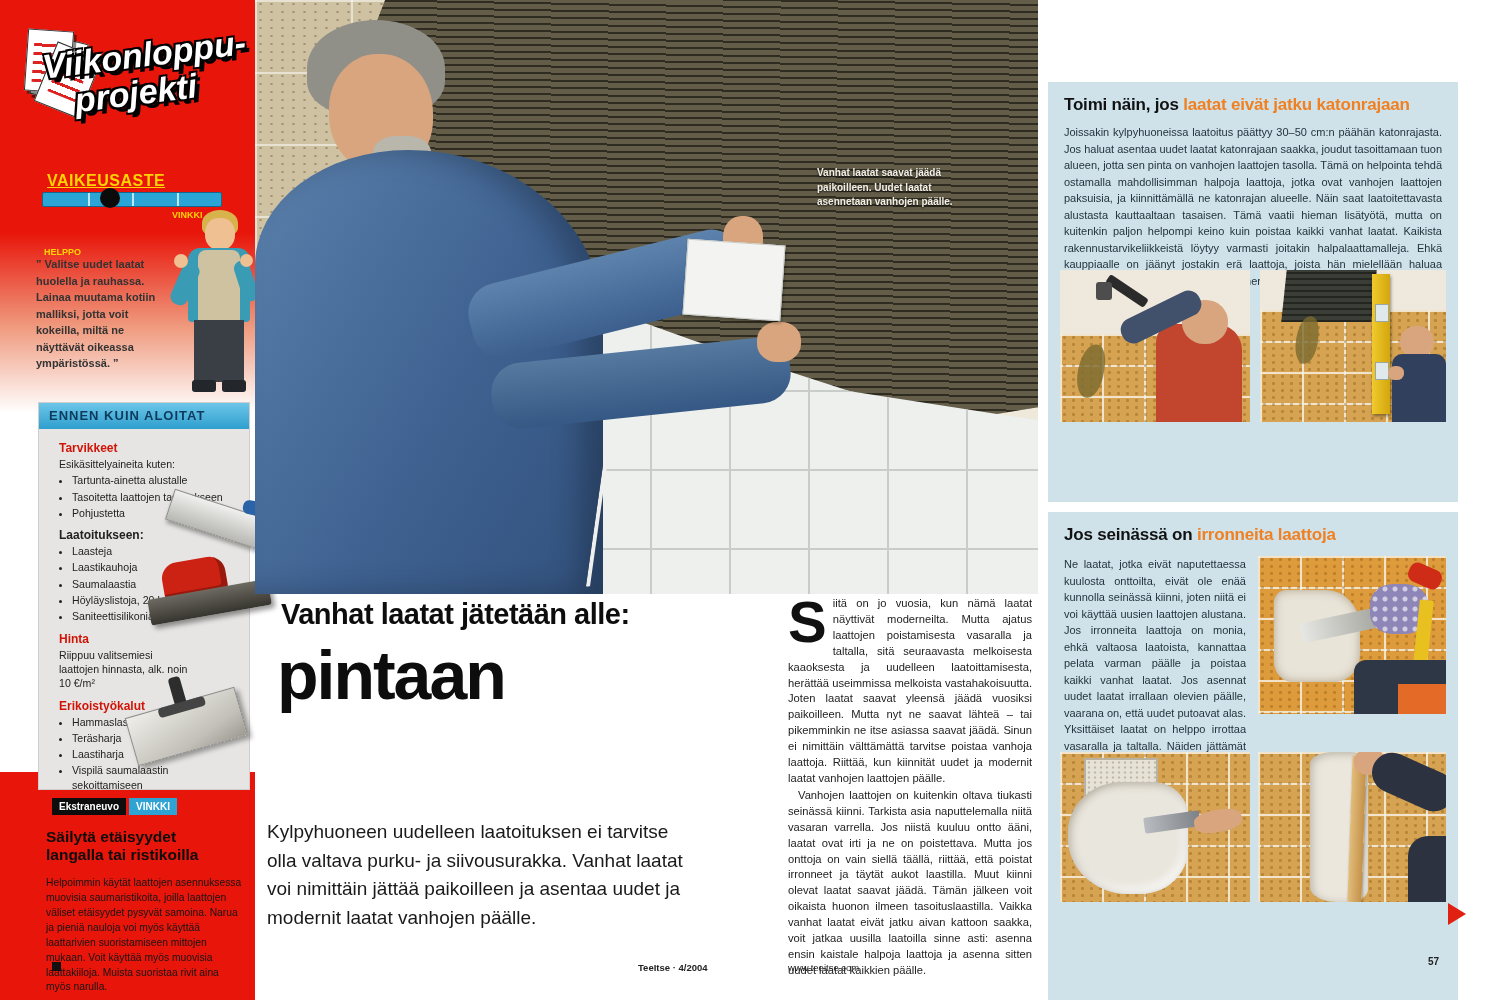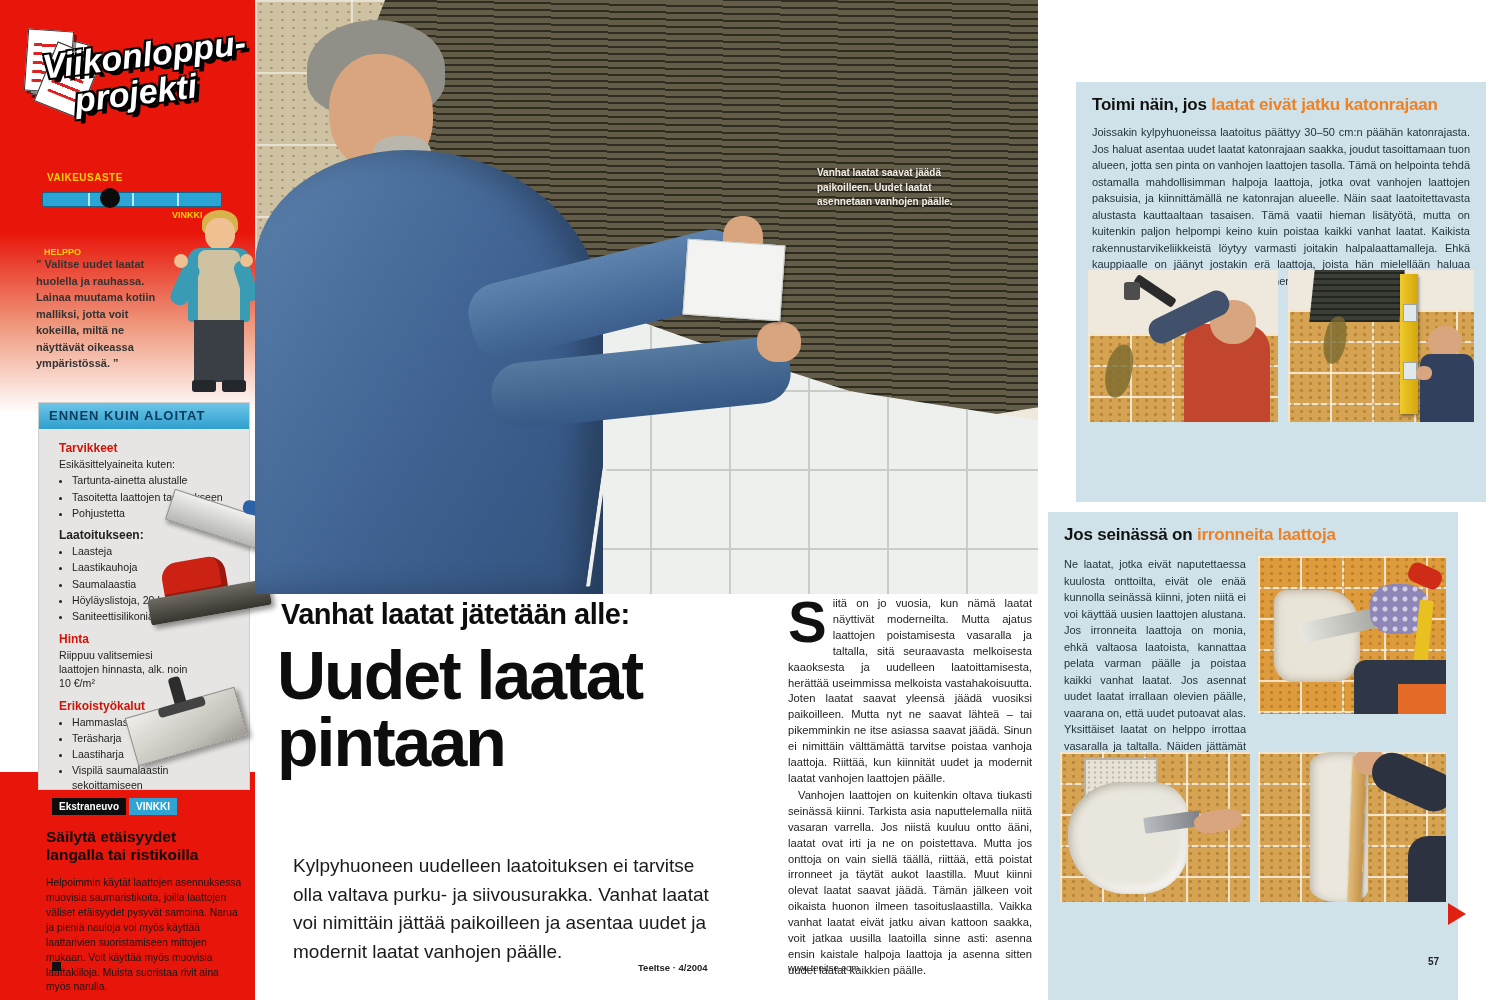--- a/index.html
+++ b/index.html
@@ -8,21 +8,21 @@
   .abs{position:absolute;}
 
   
   .side-top{left:0;top:0;width:255px;height:430px;
     background:linear-gradient(180deg,#e8150a 0%,#e8150a 54%,#ef9a7e 76%,#ffffff 96%);}
   .side-bottom{left:0;top:772px;width:255px;height:228px;background:#e8150a;}
   .logo{left:44px;top:36px;width:210px;transform:rotate(-7deg);
     font-style:italic;font-weight:bold;font-size:34px;line-height:1.08;color:#fff;
     text-shadow:2px 2px 0 #000,-2px 2px 0 #000,2px -2px 0 #000,-2px -2px 0 #000,4px 5px 0 #000;}
   .logo .l2{padding-left:28px;display:block;}
-  .diff-label{font-size:10px;font-weight:bold;color:#ffd400;letter-spacing:.5px;}
+  .diff-label{font-size:16px;font-weight:bold;color:#ffd400;letter-spacing:.5px;text-decoration:underline;}
   .slider-track{background:#2ba5d6;border:1px solid #16658a;border-radius:2px;}
   .slider-tick{position:absolute;top:0;width:2px;height:100%;background:#bfe6f4;}
   .slider-knob{position:absolute;width:20px;height:20px;border-radius:50%;background:#0b0b0b;top:-5px;}
   .slider-end{font-size:9px;font-weight:bold;color:#ffd400;}
   .quote{font-size:11px;font-weight:bold;line-height:1.5;color:#333;}
 
   
   .chkbox{left:38px;top:402px;width:212px;height:388px;background:#e6e5e3;border:1px solid #cfcecc;box-sizing:border-box;}
   .chkhead{height:26px;background:linear-gradient(180deg,#6cc6e8,#2f9fce);color:#0e3a5c;
     font-weight:bold;font-size:13px;letter-spacing:1px;line-height:26px;padding-left:10px;}
@@ -192,31 +192,30 @@
       <div class="abs" style="left:502px;top:302px;width:44px;height:40px;background:#d9a57e;border-radius:45%;"></div>
       <div class="abs" style="left:430px;top:222px;width:96px;height:74px;background:#f3f4f2;border:1px solid #c7cac6;transform:rotate(4deg);box-shadow:1px 2px 3px rgba(0,0,0,.3);"></div>
       <div class="abs" style="left:342px;top:408px;width:6px;height:160px;border-left:4px solid #efefed;border-radius:0 0 40px 0;transform:rotate(8deg);"></div>
     </div>
 
     <div class="abs photo-caption" style="left:562px;top:166px;width:168px;">Vanhat laatat saavat jäädä paikoilleen. Uudet laatat asennetaan vanhojen päälle.</div>
   </div>
 
   <div class="abs kicker" style="left:281px;top:598px;">Vanhat laatat jätetään alle:</div>
   <div class="abs headline" style="left:277px;top:642px;">
-    <span style="display:block;">Uudet laatat</span>
     <span style="display:block;">pintaan</span>
   </div>
-  <div class="abs intro" style="left:293px;top:818px;width:430px;margin-top:34px;">Kylpyhuoneen uudelleen laatoituksen ei tarvitse olla valtava purku- ja siivousurakka. Vanhat laatat voi nimittäin jättää paikoilleen ja asentaa uudet ja modernit laatat vanhojen päälle.</div>
+  <div class="abs intro" style="left:267px;top:818px;width:430px;">Kylpyhuoneen uudelleen laatoituksen ei tarvitse olla valtava purku- ja siivousurakka. Vanhat laatat voi nimittäin jättää paikoilleen ja asentaa uudet ja modernit laatat vanhojen päälle.</div>
 
   <div class="abs bodycol" style="left:788px;top:596px;width:244px;height:370px;">
     <p><span class="dropcap">S</span><span>iitä on jo vuosia, kun nämä laatat näyttivät moderneilta. Mutta ajatus laattojen poistamisesta vasaralla ja taltalla, sitä seuraavasta melkoisesta kaaoksesta ja uudelleen laatoittamisesta, herättää useimmissa melkoista vastahakoisuutta. Joten laatat saavat yleensä jäädä vuosiksi paikoilleen. Mutta nyt ne saavat lähteä – tai pikemminkin ne itse asiassa saavat jäädä. Sinun ei nimittäin välttämättä tarvitse poistaa vanhoja laattoja. Riittää, kun kiinnität uudet ja modernit laatat vanhojen laattojen päälle.</span></p>
     <p>Vanhojen laattojen on kuitenkin oltava tiukasti seinässä kiinni. Tarkista asia naputtelemalla niitä vasaran varrella. Jos niistä kuuluu ontto ääni, laatat ovat irti ja ne on poistettava. Mutta jos onttoja on vain siellä täällä, riittää, että poistat irronneet ja täytät aukot laastilla. Muut kiinni olevat laatat saavat jäädä. Tämän jälkeen voit oikaista huonon ilmeen tasoituslaastilla. Vaikka vanhat laatat eivät jatku aivan kattoon saakka, voit jatkaa uusilla laatoilla sinne asti: asenna ensin kaistale halpoja laattoja ja asenna sitten uudet laatat kaikkien päälle.</p>
   </div>
 
-  <div class="abs bluebox" style="left:1076px;top:82px;width:410px;height:420px;">
+  <div class="abs bluebox" style="left:1048px;top:82px;width:410px;height:420px;">
     <div class="abs bb-title" style="left:16px;top:13px;width:380px;">
       <span class="t-black">Toimi näin, jos </span><span class="t-orange">laatat eivät jatku katonrajaan</span>
     </div>
     <div class="abs bb-body" style="left:16px;top:42px;width:378px;">Joissakin kylpyhuoneissa laatoitus päättyy 30–50 cm:n päähän katonrajasta. Jos haluat asentaa uudet laatat katonrajaan saakka, joudut tasoittamaan tuon alueen, jotta sen pinta on vanhojen laattojen tasolla. Tämä on helpointa tehdä ostamalla mahdollisimman halpoja laattoja, jotka ovat vanhojen laattojen paksuisia, ja kiinnittämällä ne katonrajan alueelle. Näin saat laatoitettavasta alustasta kauttaaltaan tasaisen. Tämä vaatii hieman lisätyötä, mutta on kuitenkin paljon helpompi keino kuin poistaa kaikki vanhat laatat. Kaikista rakennustarvikeliikkeistä löytyy varmasti joitakin halpalaattamalleja. Ehkä kauppiaalle on jäänyt jostakin erä laattoja, joista hän mielellään haluaa päästä eroon ja saada niistä vielä pienen mutta kulut kattavan korvauksen.</div>
 
     <div class="abs" style="left:12px;top:188px;width:190px;height:220px;">
       <div class="ph" style="left:0;top:0;width:190px;height:152px;">
         <div class="abs" style="left:0;top:0;width:190px;height:70px;background:#efe9dd;"></div>
         <div class="abs mosaic" style="left:0;top:64px;width:190px;height:88px;"></div>
         <div class="abs" style="left:18px;top:74px;width:26px;height:54px;background:#7a6a2e;border-radius:60% 40% 55% 45%;transform:rotate(8deg);opacity:.8;"></div>

